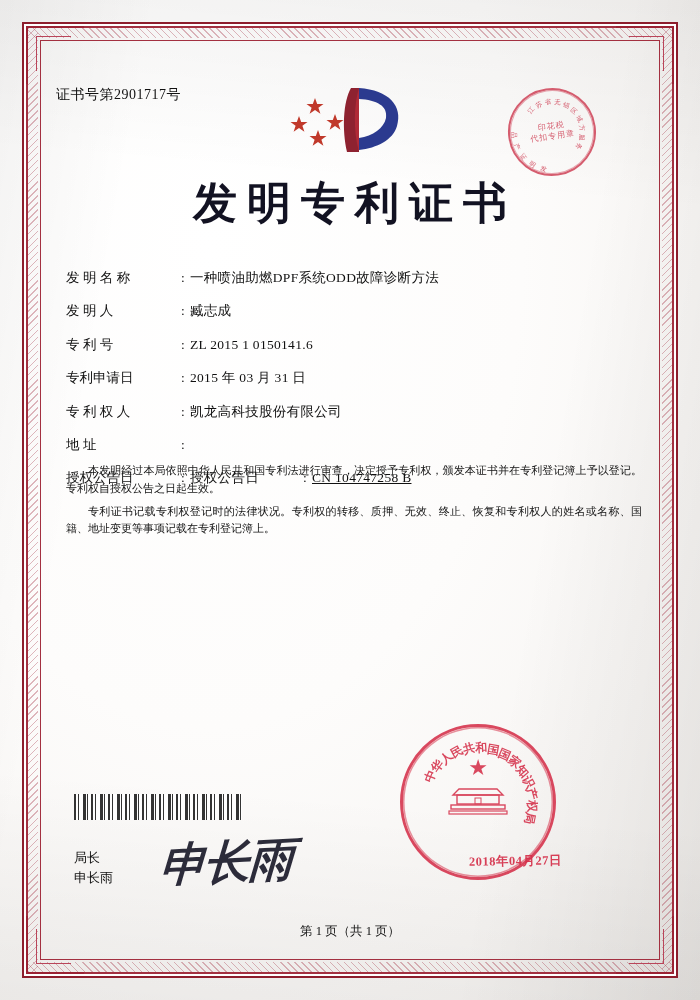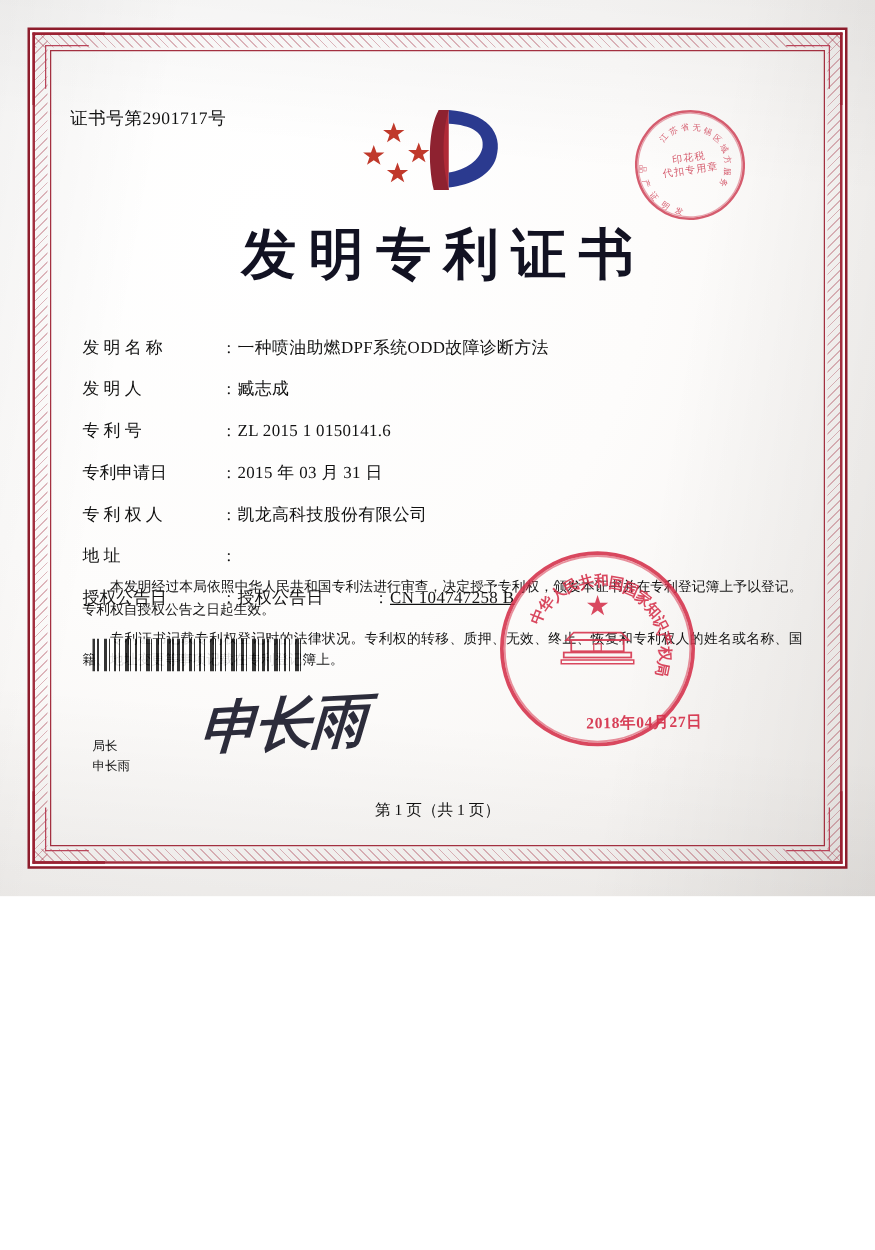--- a/index.html
+++ b/index.html
@@ -10,21 +10,21 @@
   body {
     width: 700px;
     height: 1000px;
     font-family: "Liberation Serif", "DejaVu Serif", serif;
     color: #1a1a2e;
     overflow: hidden;
   }
   .page {
     position: relative;
     width: 700px;
-    height: 717px;
+    height: 1000px;
     background:
       radial-gradient(ellipse at 30% 25%, #ffffff 0%, #fdfcfb 45%, #f2efec 100%);
     overflow: hidden;
   }
   
   .paper-shade {
     position: absolute;
     inset: 0;
     background:
       linear-gradient(100deg, rgba(0,0,0,0.045) 0%, rgba(0,0,0,0) 18%, rgba(0,0,0,0) 72%, rgba(0,0,0,0.07) 100%),
@@ -178,22 +178,22 @@
       #111 0px, #111 2px, #fff 2px, #fff 4px,
       #111 4px, #111 5px, #fff 5px, #fff 9px,
       #111 9px, #111 12px, #fff 12px, #fff 13px,
       #111 13px, #111 14px, #fff 14px, #fff 17px);
     opacity: 0.85;
   }
 
   .signature-block {
     position: absolute;
     left: 22px;
-    bottom: 44px;
-    font-size: 10px;
+    bottom: 60px;
+    font-size: 13px;
     line-height: 1.55;
     color: #111;
     font-family: Liberation Serif, serif;
   }
   .handwriting {
     position: absolute;
     left: 108px;
     bottom: 54px;
     font-family: "DejaVu Serif", serif;
     font-size: 46px;

